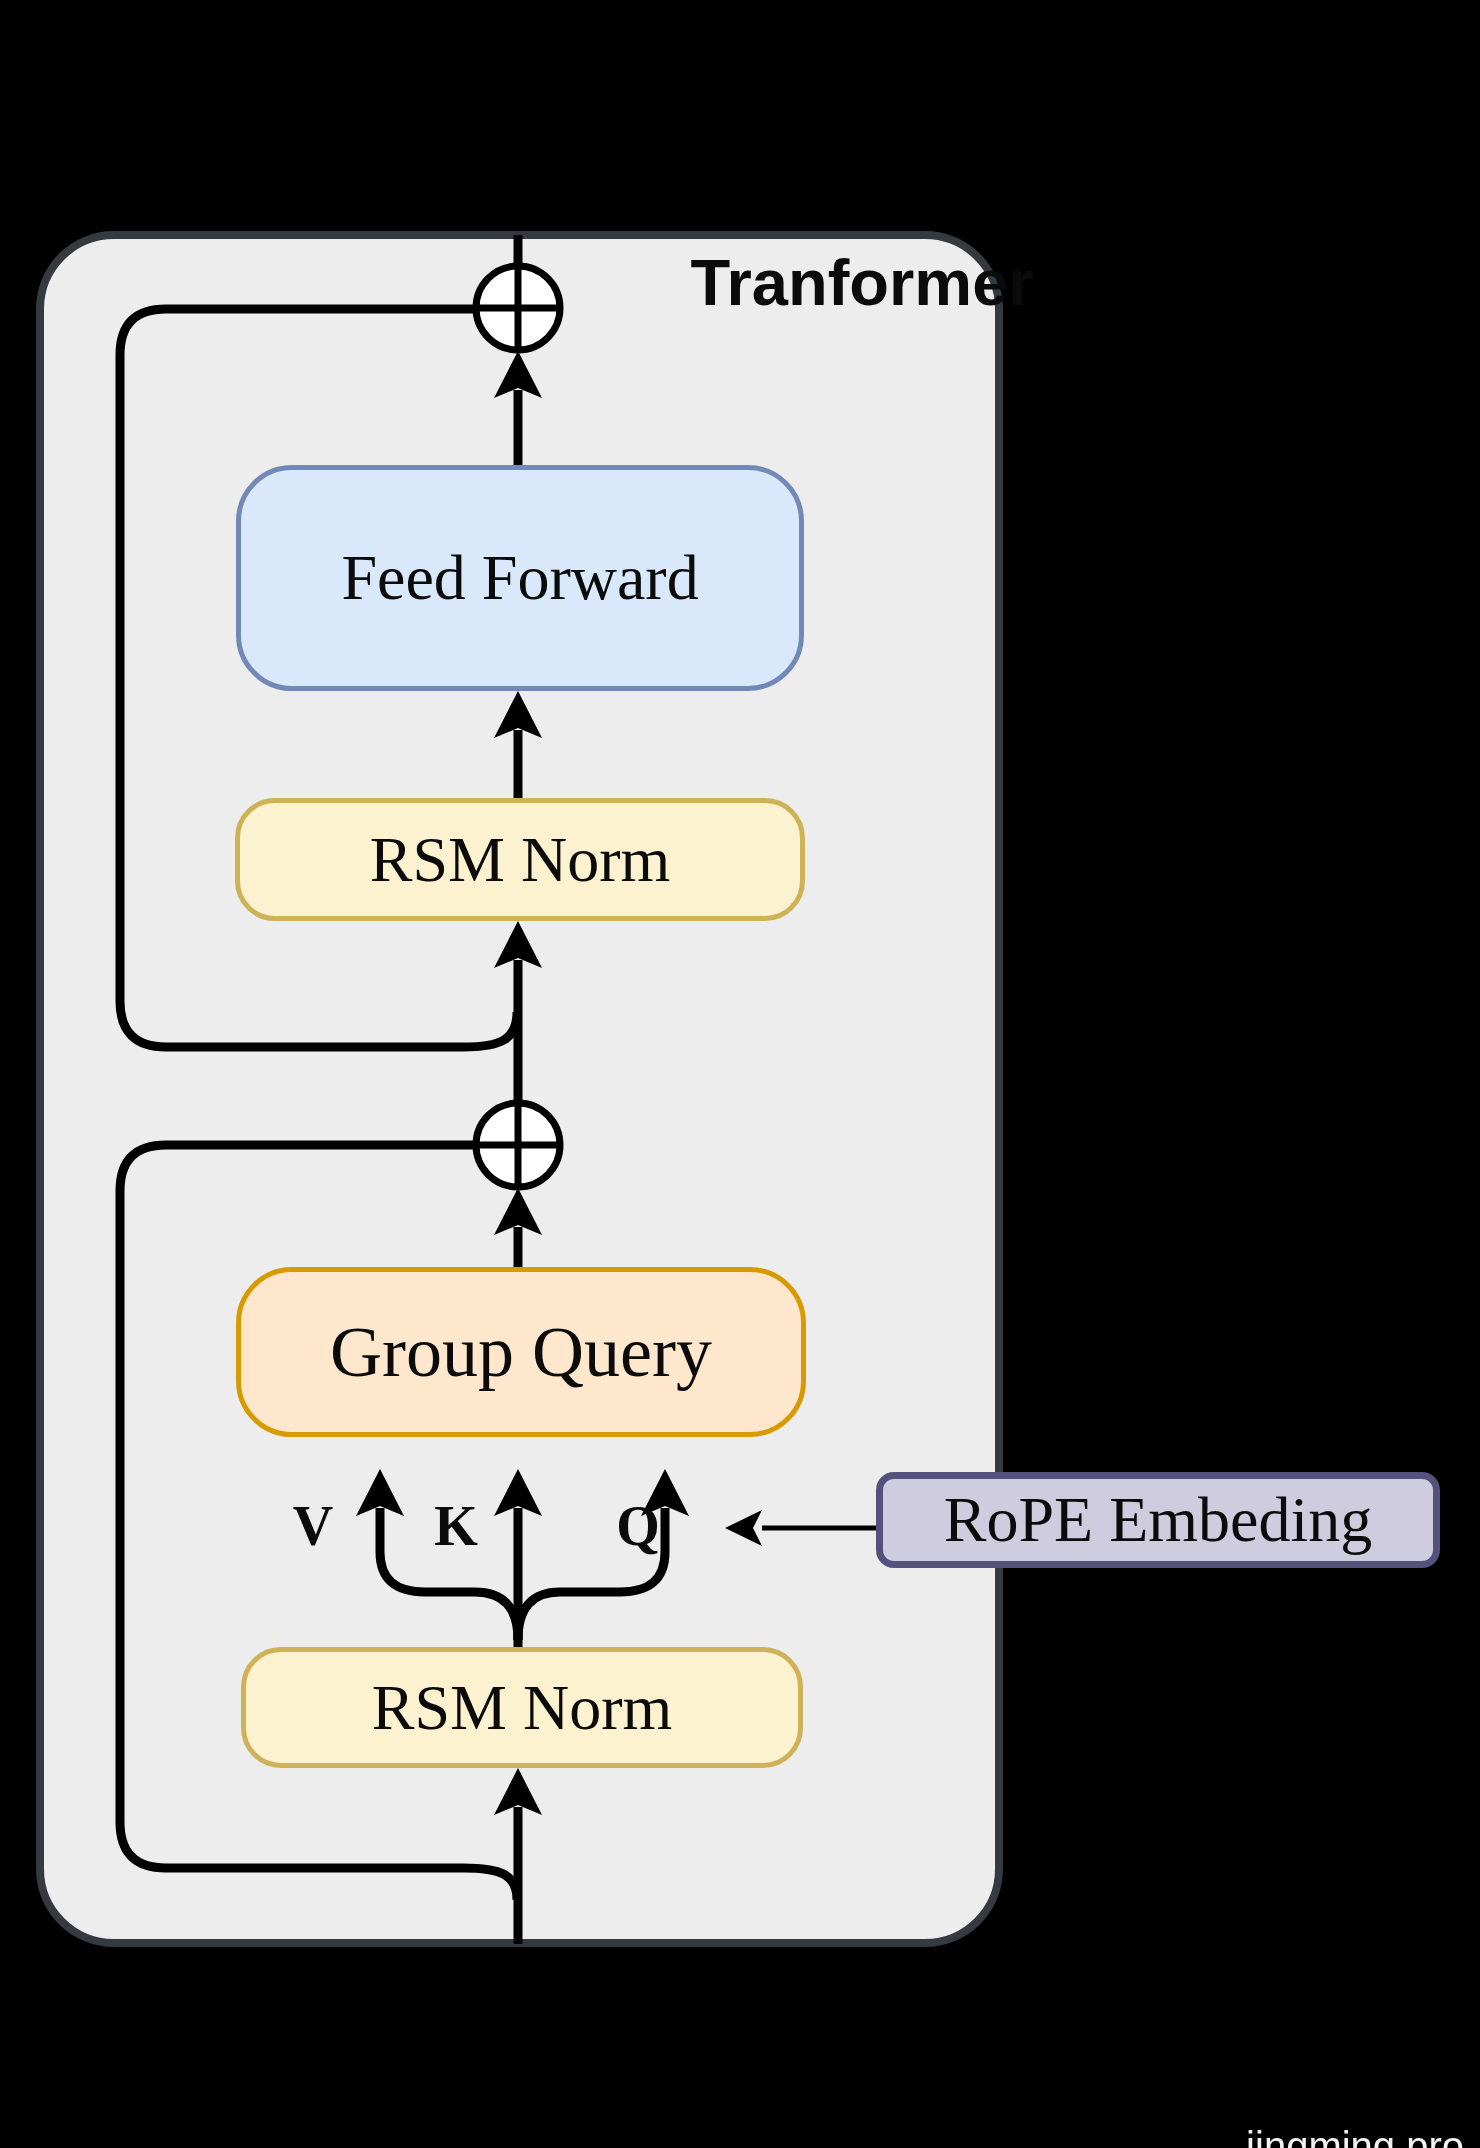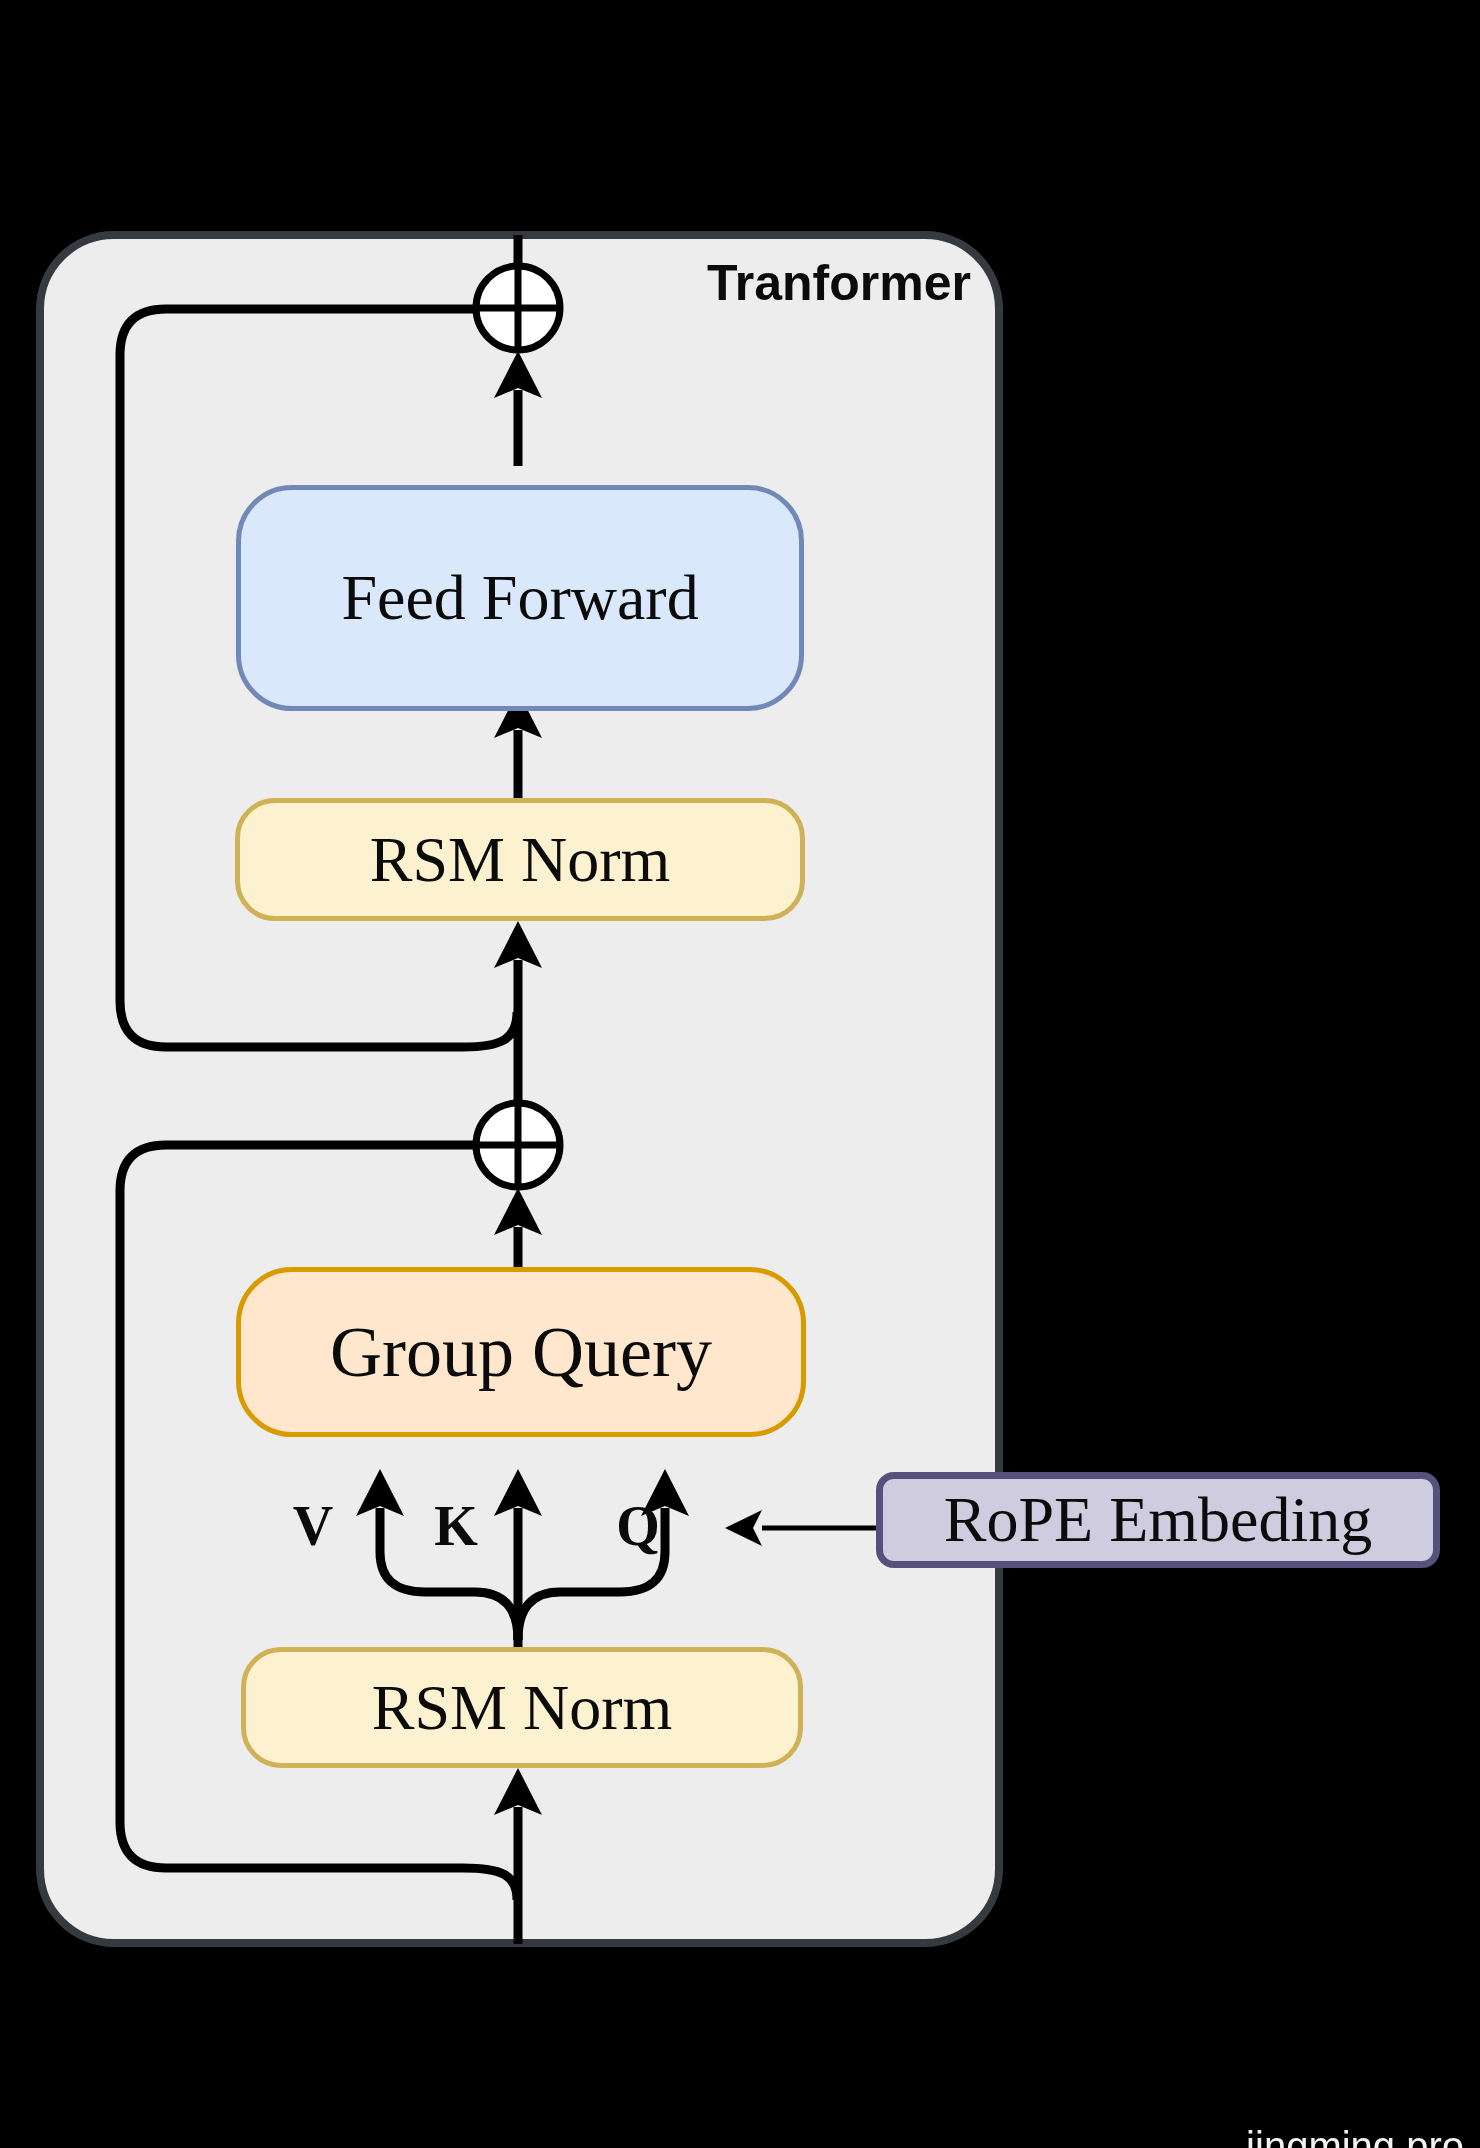--- a/index.html
+++ b/index.html
@@ -30,25 +30,25 @@
   .panel{
     position:absolute;
     left:36px;top:231px;width:967px;height:1716px;
     box-sizing:border-box;
     background:var(--decoder-panel-fill);
     border:8px solid var(--decoder-panel-stroke);
     border-radius:78px;
   }
   .panel-title{
     position:absolute;
-    left:639px;top:252px;width:400px;
+    left:662px;top:252px;width:400px;
     text-align:center;
     font-family:"Liberation Sans", sans-serif;
     font-weight:bold;
-    font-size:50px;line-height:62px;
+    font-size:65px;line-height:62px;
     color:var(--text);
   }
   .connectors{
     position:absolute;left:0;top:0;width:1480px;height:2148px;
     pointer-events:none;
   }
   .wire{stroke:var(--connector);stroke-width:9;fill:none;}
   .wire-thin{stroke:var(--connector);stroke-width:5;fill:none;}
   .arrowhead{fill:var(--connector);stroke:none;}
   .add-circle{fill:var(--add-node-fill);stroke:var(--connector);stroke-width:7;}
@@ -60,21 +60,20 @@
     flex-direction:column;
     text-align:center;
     color:var(--text);
   }
   .block-ff{
     left:236px;top:465px;width:568px;height:226px;
     background:var(--feed-forward-fill);
     border:5px solid var(--feed-forward-stroke);
     border-radius:56px;
     font-size:64px;
-    margin-top:20px;
   }
   .block-rsm-top{
     left:235px;top:798px;width:570px;height:123px;
     background:var(--rsm-norm-fill);
     border:5px solid var(--rsm-norm-stroke);
     border-radius:40px;
     font-size:64px;
   }
   .block-gqa{
     left:236px;top:1267px;width:570px;height:170px;

